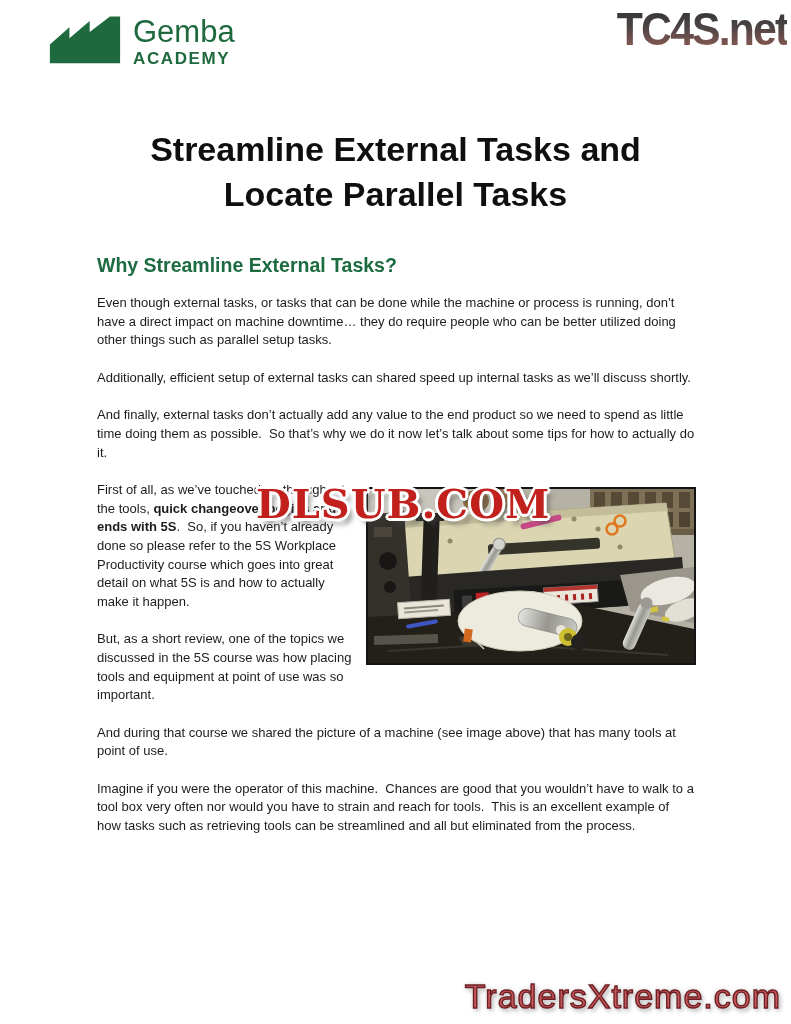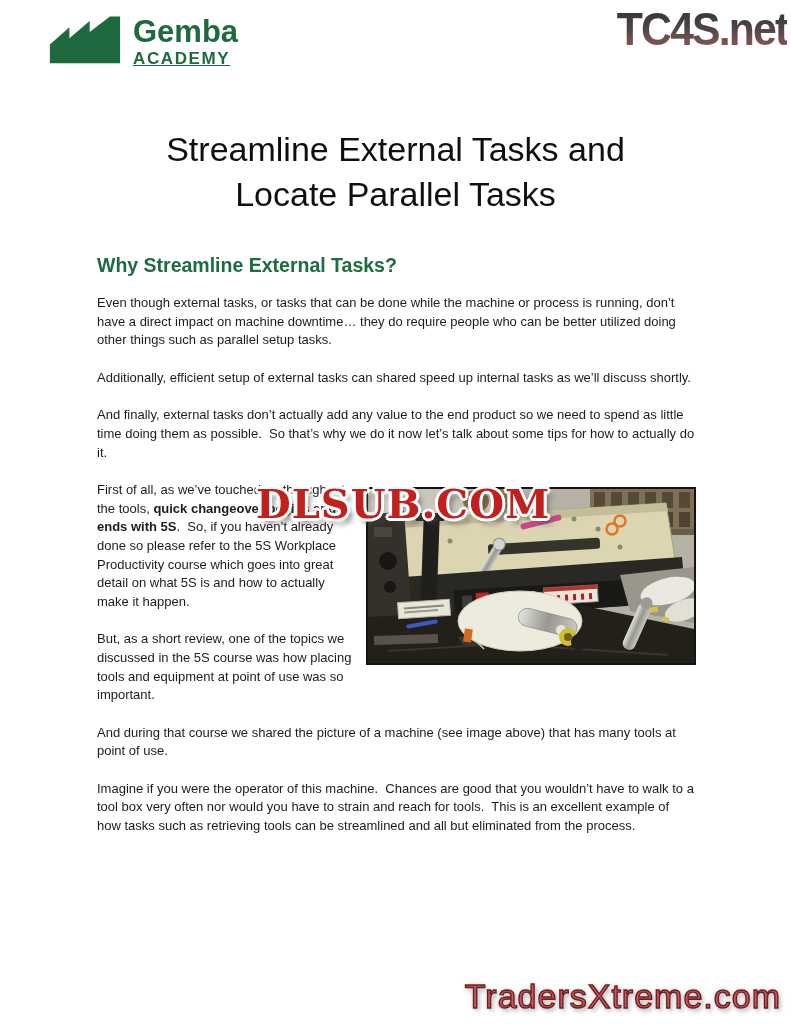--- a/index.html
+++ b/index.html
@@ -5,36 +5,36 @@
   html,body{margin:0;padding:0;background:#e8e8e8;}
   .page{
     width:791px;height:1024px;position:relative;margin:0 auto;
     background:#ffffff;overflow:hidden;
     font-family:"Liberation Sans",sans-serif;color:#1c1c1c;
   }
   
   .logo{position:absolute;left:46px;top:10px;display:flex;align-items:flex-start;gap:9px;}
   .logo svg{width:78px;height:58px;display:block;}
   .logo-text{display:flex;flex-direction:column;line-height:1;margin-top:6px;}
-  .logo-gemba{font-size:31px;font-weight:bold;color:#1e6a3e;}
-  .logo-academy{font-size:17px;font-weight:bold;color:#1e6a3e;letter-spacing:1.6px;margin-top:3px;text-decoration:underline;}
+  .logo-gemba{font-size:31px;font-weight:normal;color:#1e6a3e;}
+  .logo-academy{font-size:17px;font-weight:bold;color:#1e6a3e;letter-spacing:1.6px;margin-top:3px;}
   .tc4s{
     position:absolute;top:2px;right:4px;
     font-size:46px;font-weight:bold;letter-spacing:-2px;
     transform:scaleX(0.93);transform-origin:right top;
     color:#6e4b44;
     background:linear-gradient(180deg,#333335 12%,#4b4345 45%,#8d5b51 88%);
     -webkit-background-clip:text;background-clip:text;
     text-shadow:1px 1px 1px rgba(0,0,0,0.08);
   }
   @supports (-webkit-background-clip:text){.tc4s{color:transparent;text-shadow:none;}}
   
   .title{
     position:absolute;top:127px;left:0;right:0;margin:0;
-    text-align:center;font-size:34px;font-weight:400;color:#0f0f0f;line-height:1.32;
+    text-align:center;font-size:34px;font-weight:700;color:#0f0f0f;line-height:1.32;
   }
   
   .body{position:absolute;left:97px;top:254px;width:599px;}
   .body h2{color:#1d6b40;font-size:19.5px;font-weight:bold;margin:0 0 17px;}
   .body h2.how{margin:6px 0 14px;}
   .body p{font-size:13px;line-height:18.6px;margin:0 0 19px;white-space:pre-wrap;}
   .body p .b{font-weight:bold;}
   
   .photo{
     float:right;width:330px;height:178px;margin:6px 0 10px 14px;

